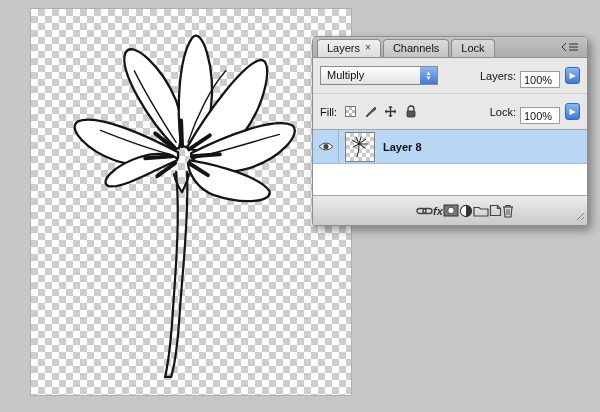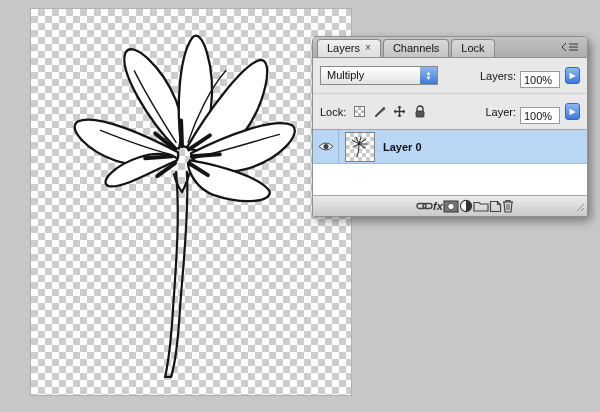--- a/index.html
+++ b/index.html
@@ -110,21 +110,21 @@
     background-color:#fff;
     background-image:
       linear-gradient(45deg,#ccc 25%,transparent 25%,transparent 75%,#ccc 75%),
       linear-gradient(45deg,#ccc 25%,transparent 25%,transparent 75%,#ccc 75%);
     background-size:8px 8px; background-position:0 0,4px 4px;
     display:flex; align-items:center; justify-content:center;
   }
   .layer-name { font-weight:bold; padding-left:2px; }
 
   .bottombar {
-    height:21px; display:flex; align-items:center; justify-content:center; 
+    height:30px; display:flex; align-items:center; justify-content:center; 
     background:linear-gradient(#ececec,#cacaca);
     border-top:1px solid #a5a5a5;
     border-radius:0 0 3px 3px;
     position:relative; padding-left:30px;
   }
   .bb-icon { display:flex; align-items:center; justify-content:center; height:16px; }
   .fx-label { font-style:italic; font-weight:bold; font-size:11px; color:#333; }
   .resize-grip { position:absolute; right:2px; bottom:2px; }
 </style>
 </head>
@@ -204,21 +204,21 @@
     </div>
     <span class="spacer"></span>
     <span>Layers:</span>
     <div class="value-box">
       <span>100%</span>
     </div>
     <div class="arrow-btn">▶</div>
   </div>
 
   <div class="row">
-    <span>Lock:</span>
+    <span>Fill:</span>
     <div class="lock-icons">
       <div class="lock-btn">
         <div class="mini-checker"></div>
       </div>
       <div class="lock-btn">
         <svg width="13" height="13" viewBox="0 0 13 13">
           <path d="M2,11 L5,8 L11,2 L12,4 L6,9 L3,12 Z" fill="#555" stroke="#333" stroke-width="0.7"></path>
         </svg>
       </div>
       <div class="lock-btn">
@@ -229,21 +229,21 @@
         </svg>
       </div>
       <div class="lock-btn">
         <svg width="12" height="13" viewBox="0 0 12 13">
           <path d="M3,6 V4 a3,3 0 0 1 6,0 V6" fill="none" stroke="#333" stroke-width="1.3"></path>
           <rect x="2" y="6" width="8" height="6" rx="1" fill="#555" stroke="#333" stroke-width="0.8"></rect>
         </svg>
       </div>
     </div>
     <span class="spacer"></span>
-    <span>Layer:</span>
+    <span>Lock:</span>
     <div class="value-box">
       <span>100%</span>
     </div>
     <div class="arrow-btn">▶</div>
   </div>
 
   <div class="layers-list">
     <div class="layer-row">
       <div class="eye-col">
         <svg width="16" height="11" viewBox="0 0 16 11">
@@ -256,21 +256,21 @@
           <line x1="11" y1="9" x2="4" y2="5"></line>
           <line x1="11" y1="9" x2="8" y2="2"></line>
           <line x1="11" y1="9" x2="13" y2="2"></line>
           <line x1="11" y1="9" x2="18" y2="4"></line>
           <line x1="11" y1="9" x2="19" y2="9"></line>
           <line x1="11" y1="9" x2="17" y2="13"></line>
           <line x1="11" y1="9" x2="5" y2="12"></line>
           <path d="M11,10 C11,14 10,19 9,22"></path>
         </svg>
       </div>
-      <span class="layer-name">Layer 0</span>
+      <span class="layer-name">Layer 8</span>
     </div>
   </div>
 
   <div class="bottombar">
     <div class="bb-icon">
       <svg width="17" height="10" viewBox="0 0 17 10" fill="none" stroke="#444" stroke-width="1.4">
         <rect x="1" y="2.5" width="9" height="5" rx="2.5"></rect>
         <rect x="7" y="2.5" width="9" height="5" rx="2.5"></rect>
       </svg>
     </div>

